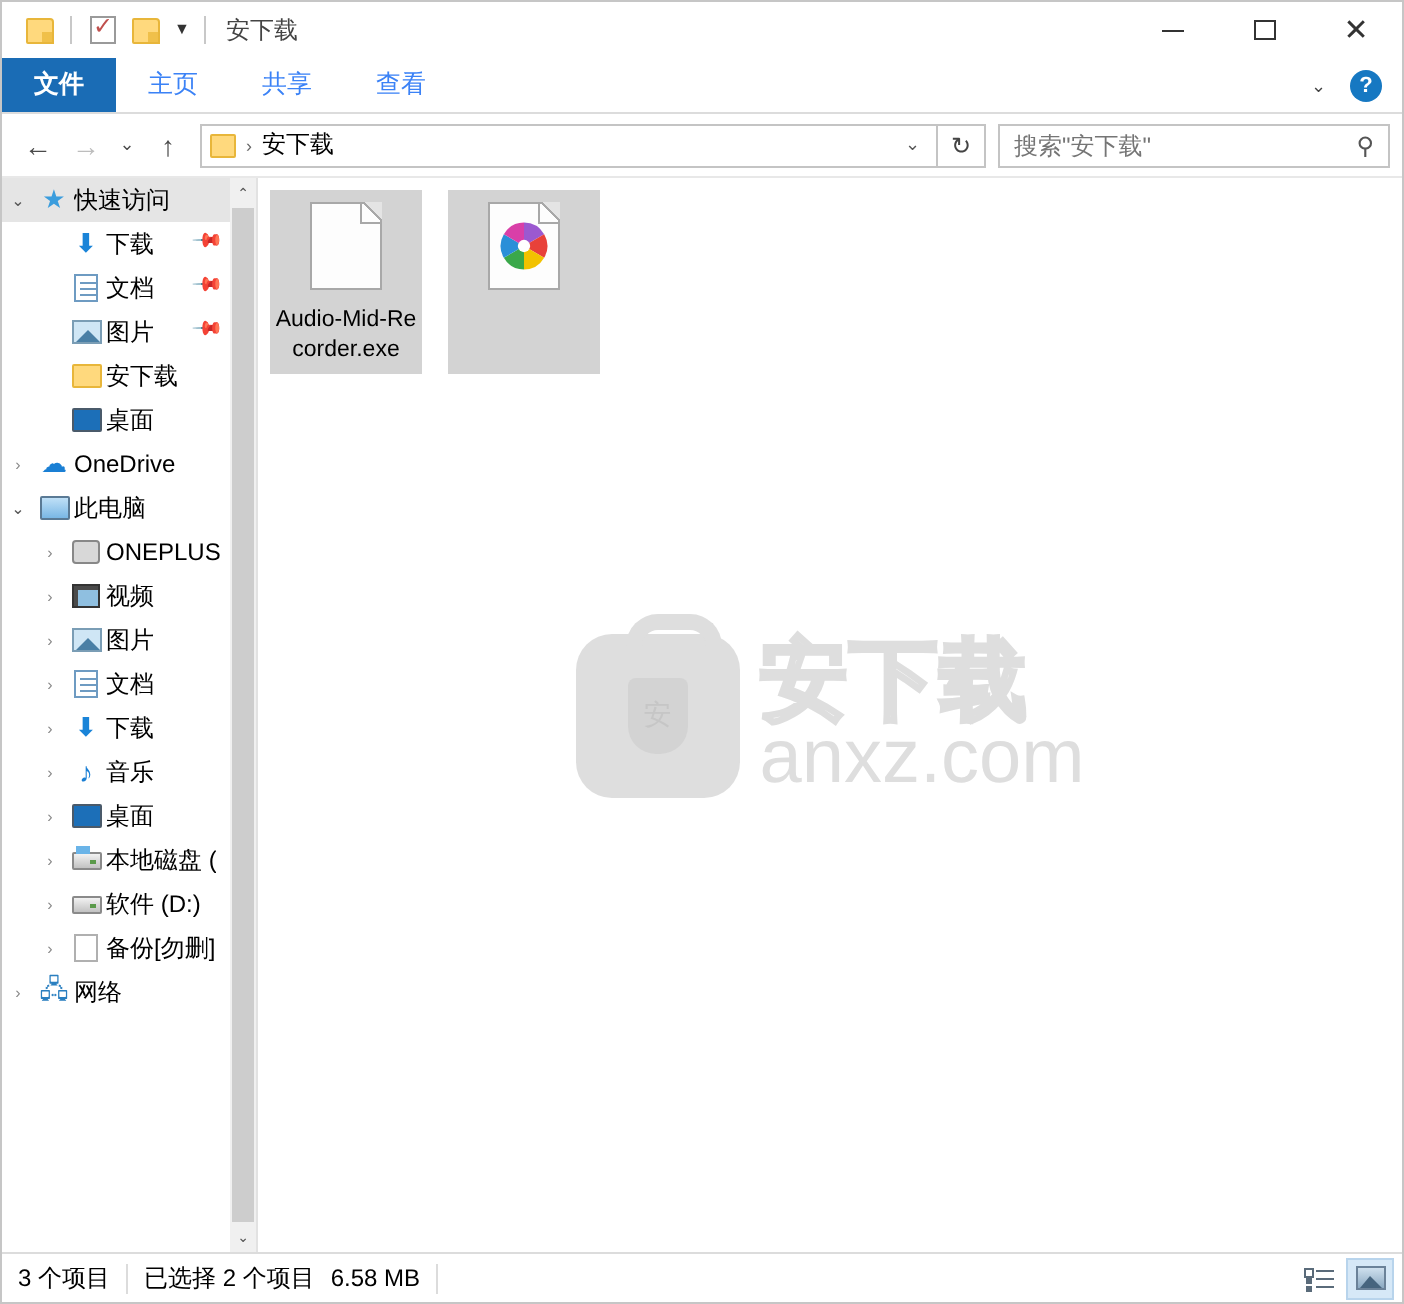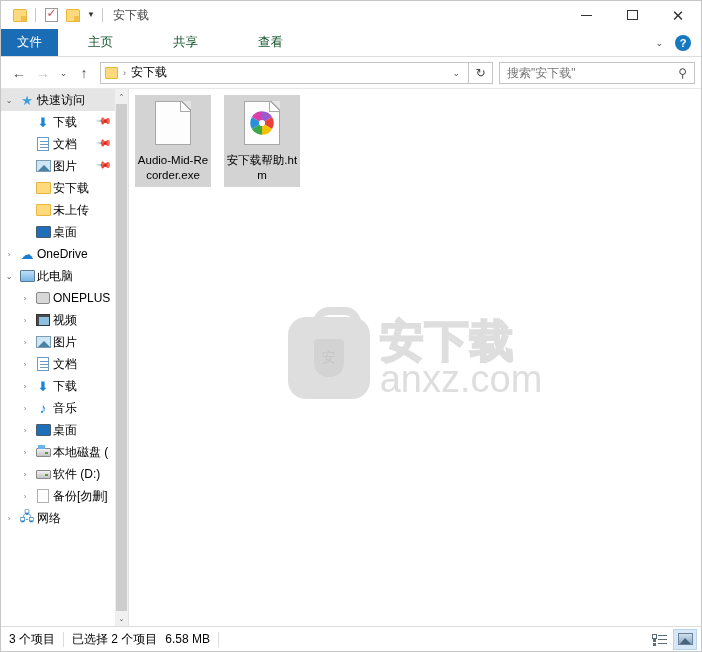--- a/index.html
+++ b/index.html
@@ -77,28 +77,29 @@
 
   
   .ribbon {
     height: 28px; flex: 0 0 28px;
     display: flex; align-items: stretch;
     border-bottom: 1px solid #dcdcdc;
     background: #fff;
     position: relative;
   }
   .tab {
-    padding: 0 30px;
-    display: flex; align-items: center; justify-content: center;
-    font-size: 12.5px; color: #14532d;
+    padding: 0 16px;
+    display: flex; align-items: center; justify-content: center;
+    font-size: 12.5px; color: #3b82f6;
     cursor: default;
   }
   .tab.file {
     background: #1a6cb5; color: #fff; padding: 0 16px;
     font-size: 12.5px;
+    font-weight: bold;
   }
   .ribbon-right {
     position: absolute; right: 4px; top: 0; height: 28px;
     display: flex; align-items: center; gap: 6px;
   }
   .ribbon-caret { font-size: 9px; color: #444; padding: 0 6px; }
   .help-btn {
     width: 16px; height: 16px; border-radius: 50%;
     background: #1678c2; color: #fff;
     font-size: 11px; font-weight: bold;
@@ -505,27 +506,20 @@
             </span>
             <span class="sb-label">图片</span>
             <span class="sb-pin">📌</span>
           </div>
           <div class="sb-row ind2">
             <span class="sb-arrow "></span>
             <span class="sb-ico">
               <span class="i-fold"></span>
             </span>
             <span class="sb-label">安下载</span>
-          </div>
-          <div class="sb-row ind2">
-            <span class="sb-arrow "></span>
-            <span class="sb-ico">
-              <span class="i-fold"></span>
-            </span>
-            <span class="sb-label">未上传</span>
           </div>
           <div class="sb-row ind2">
             <span class="sb-arrow "></span>
             <span class="sb-ico">
               <span class="i-desk"></span>
             </span>
             <span class="sb-label">桌面</span>
           </div>
           <div class="sb-row ind1">
             <span class="sb-arrow ">›</span>
@@ -653,21 +647,20 @@
                   <path d="M50 50 L50 8 A42 42 0 0 1 86 29 Z" fill="#9b59d0"></path>
                   <path d="M50 50 L86 29 A42 42 0 0 1 86 71 Z" fill="#e8413a"></path>
                   <path d="M50 50 L86 71 A42 42 0 0 1 50 92 Z" fill="#f2c200"></path>
                   <path d="M50 50 L50 92 A42 42 0 0 1 14 71 Z" fill="#3aa84a"></path>
                   <path d="M50 50 L14 71 A42 42 0 0 1 14 29 Z" fill="#2a8fd8"></path>
                   <path d="M50 50 L14 29 A42 42 0 0 1 50 8 Z" fill="#d93fa8"></path>
                   <circle cx="50" cy="50" r="11" fill="#ffffff"></circle>
                 </svg>
               </div>
             </div>
-            <div class="item-label">安下载帮助.htm</div>
           </div>
         </div>
     </div>
 
   </div>
 
   <div class="statusbar">
     <span class="st-item">3 个项目</span>
     <span class="st-sep"></span>
     <span class="st-item">已选择 2 个项目</span>

